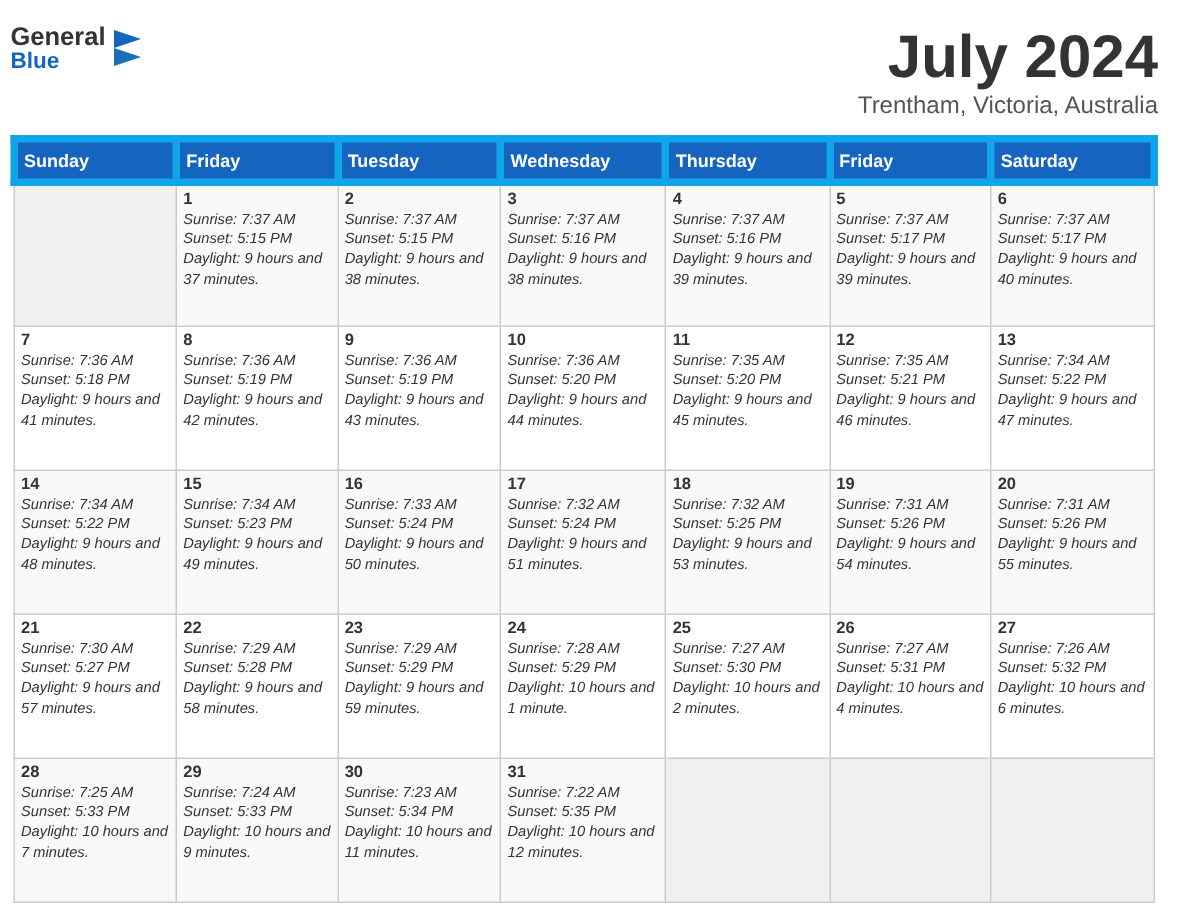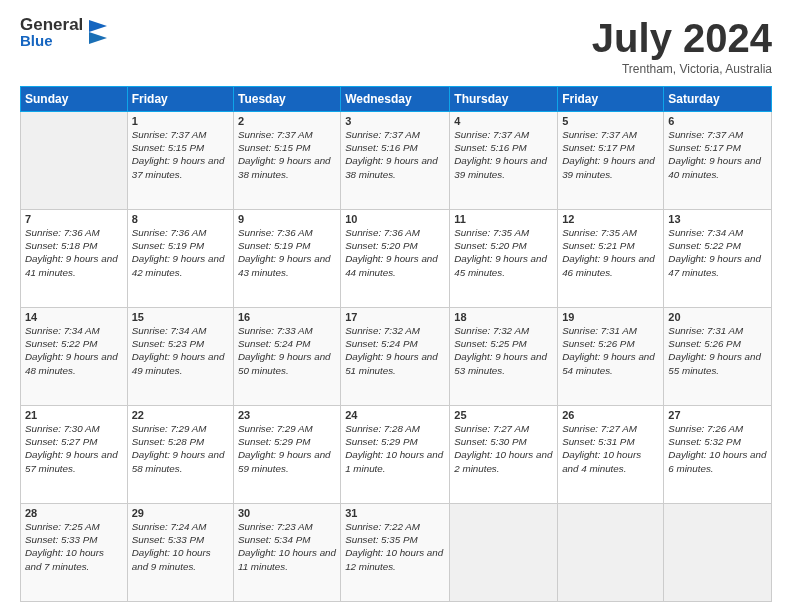--- a/index.html
+++ b/index.html
@@ -6,21 +6,21 @@
     body {
       font-family: Arial, sans-serif;
       background: #fff;
       width: 792px;
       height: 612px;
       overflow: hidden;
     }
     .page {
       width: 792px;
       height: 612px;
-      padding: 16px 20px 10px 20px;
+      padding: 16px 20px 10px 7px;
       display: flex;
       flex-direction: column;
     }
     .header {
       display: flex;
       align-items: flex-start;
       justify-content: space-between;
       margin-bottom: 10px;
     }
     .logo {
@@ -31,38 +31,38 @@
     .title-area {
       text-align: right;
     }
     .month-year {
       font-size: 40px;
       font-weight: bold;
       color: #333;
       line-height: 1.1;
     }
     .location {
-      font-size: 12px;
+      font-size: 16px;
       color: #555;
       margin-top: 2px;
     }
     .calendar {
       width: 100%;
       border-collapse: collapse;
       flex: 1;
       font-size: 10.5px;
     }
     .calendar thead th {
       background: #1565c0;
       color: #fff;
       font-weight: bold;
       font-size: 12px;
       padding: 5px 4px;
       text-align: left;
-      border: 1px solid #0ea5e9;
+      border: 5px solid #0ea5e9;
     }
     .calendar tbody td {
       border: 1px solid #ccc;
       vertical-align: top;
       padding: 3px 4px;
       width: 113px;
       height: 80px;
       color: #333;
       font-size: 10px;
       background: #fff;

